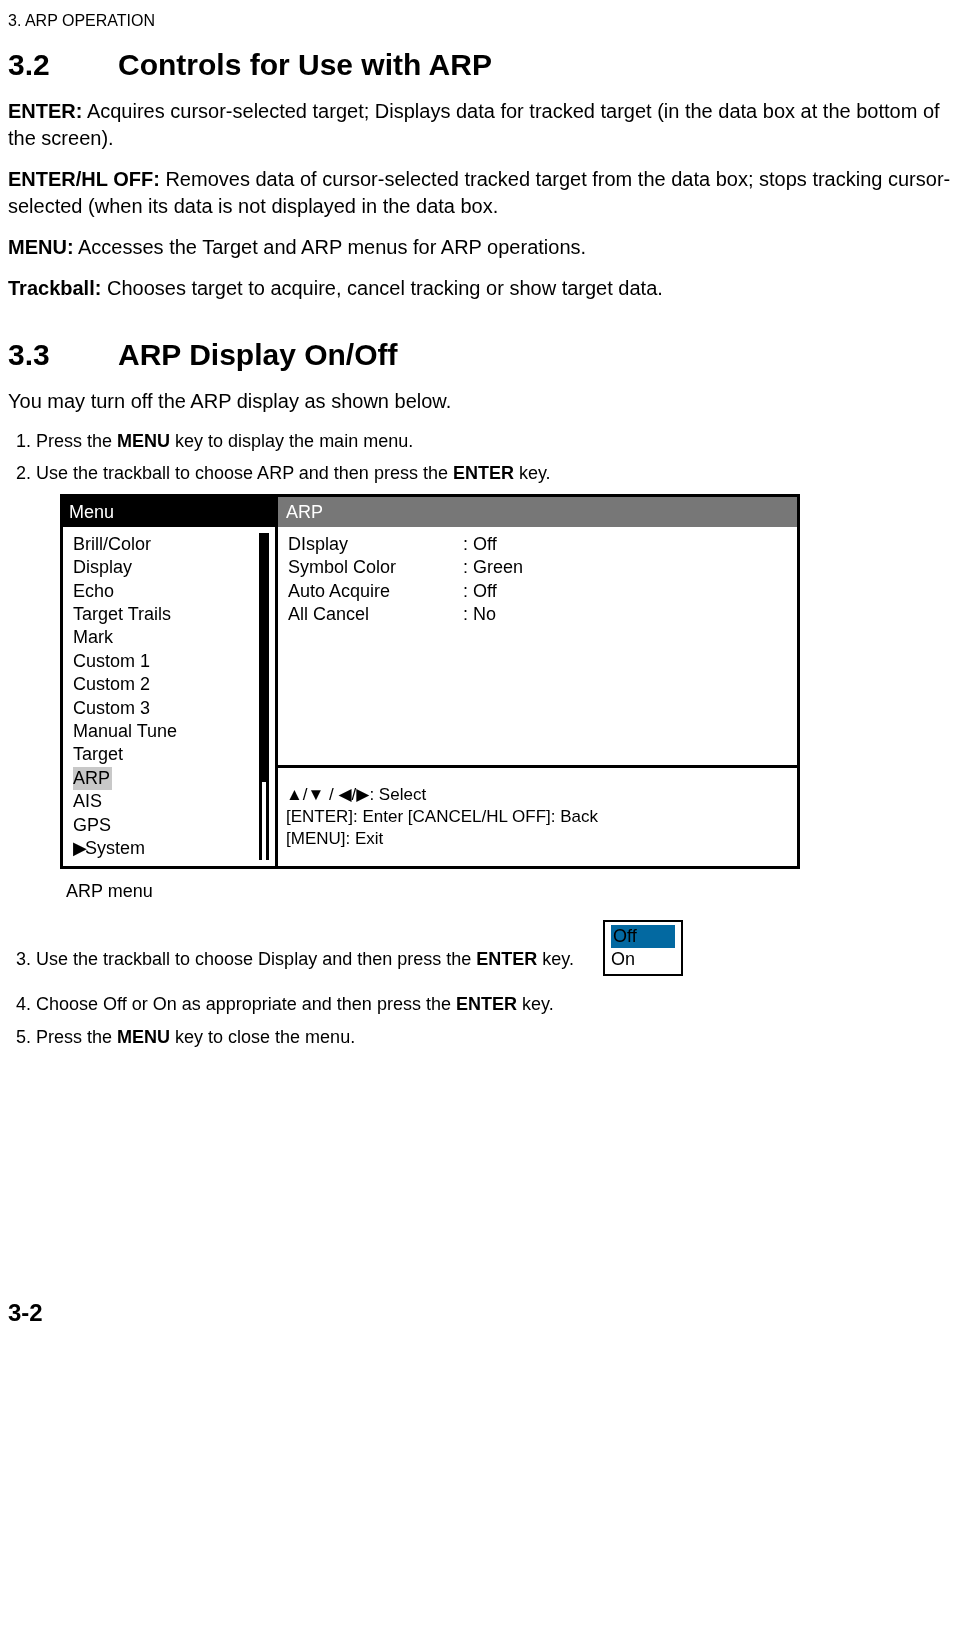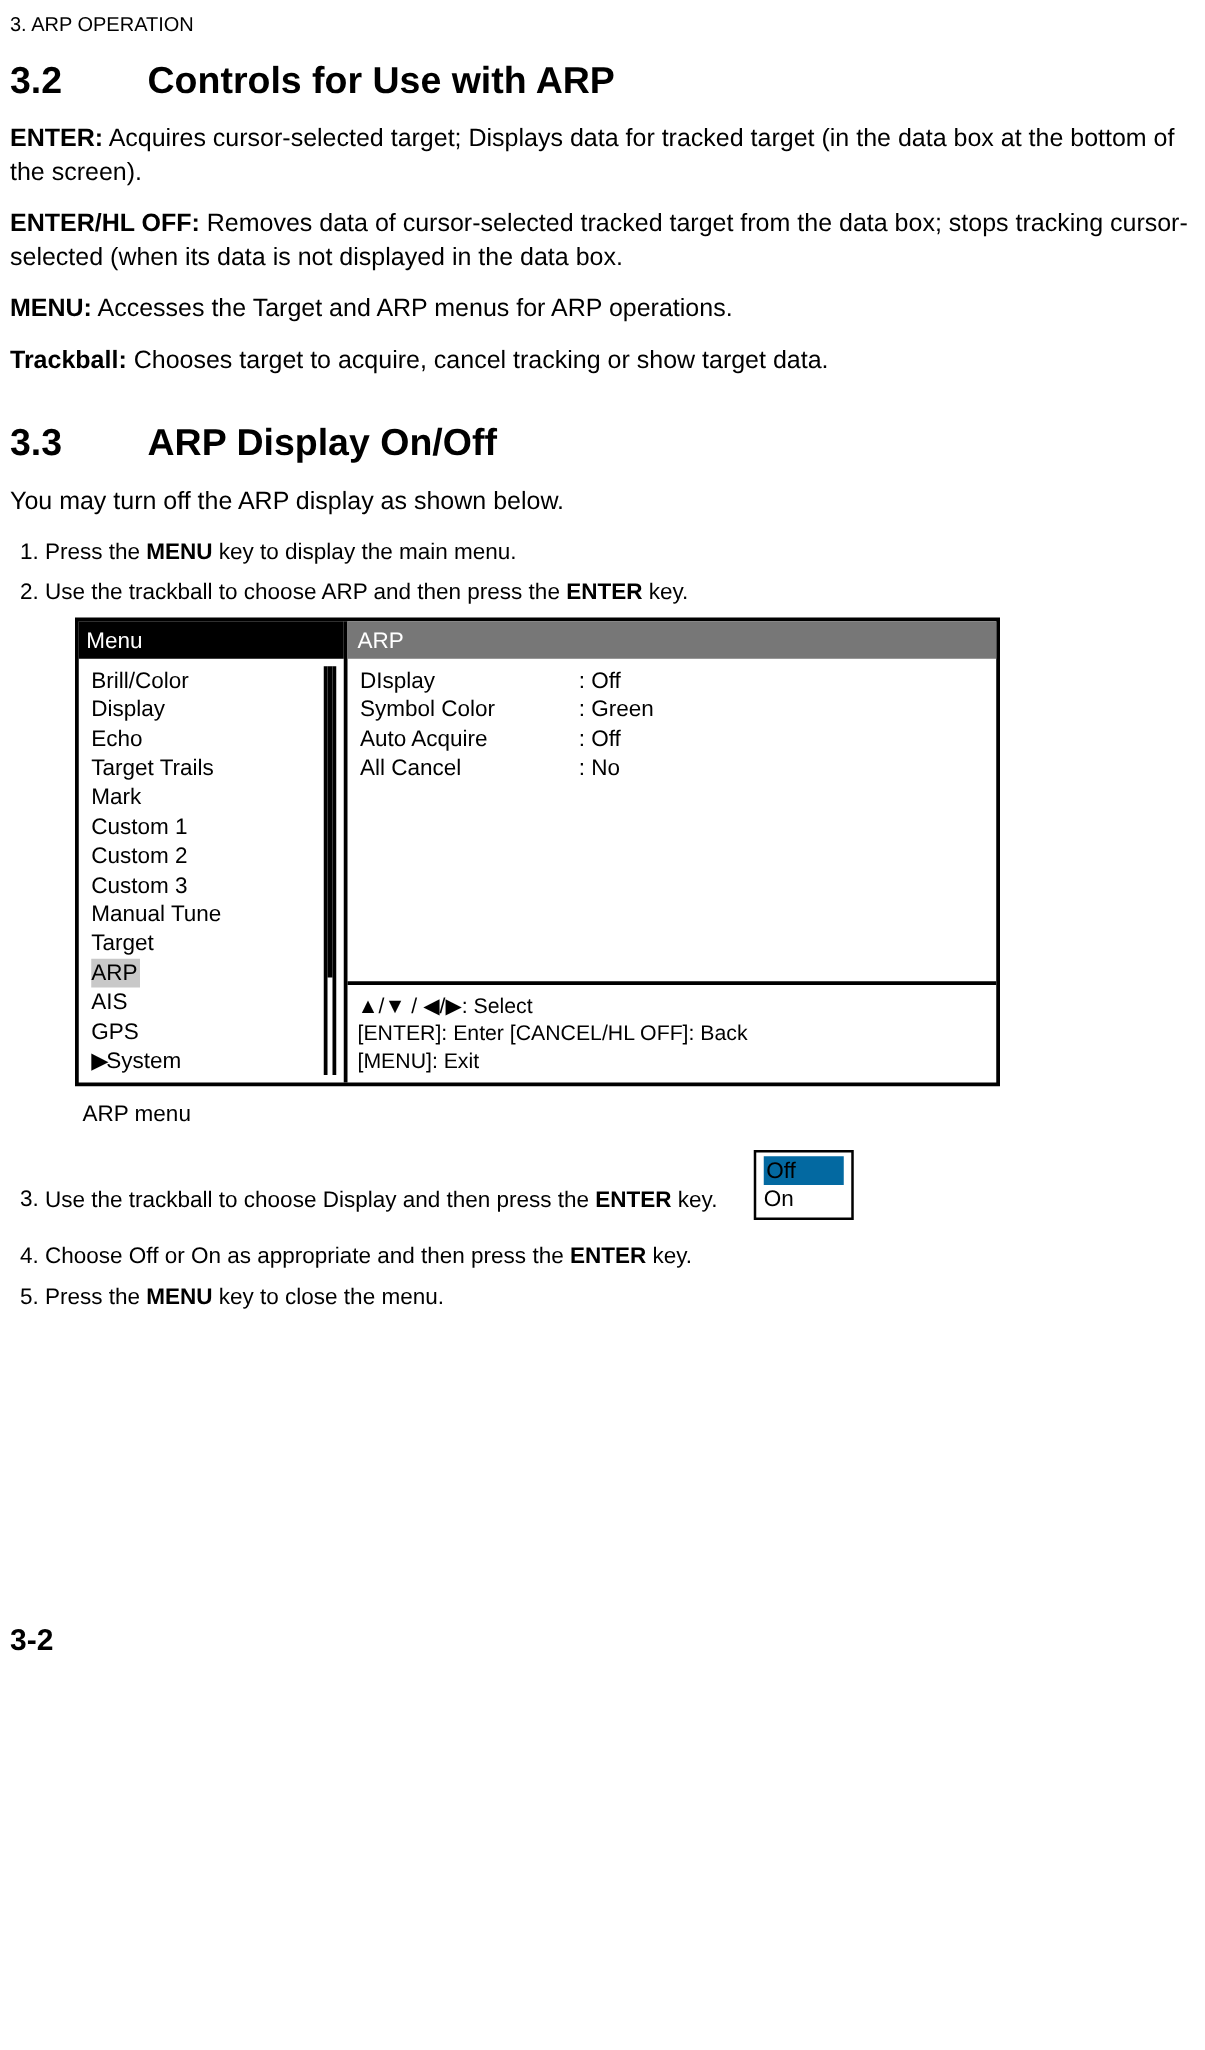--- a/index.html
+++ b/index.html
@@ -101,21 +101,21 @@
     .right-body {
       flex: 1;
       padding: 6px 10px;
       font-size: 18px;
       line-height: 1.3;
     }
     .opt-row { display: flex; }
     .opt-label { width: 175px; }
     .right-footer {
       border-top: 3px solid #000;
-      padding: 6px 8px;
+      padding: 16px 8px;
       font-size: 17px;
       line-height: 1.3;
     }
     .caption {
       font-size: 18px;
       margin: 0 0 10px 30px;
     }
     .option-box {
       border: 2px solid #000;
       display: inline-block;

